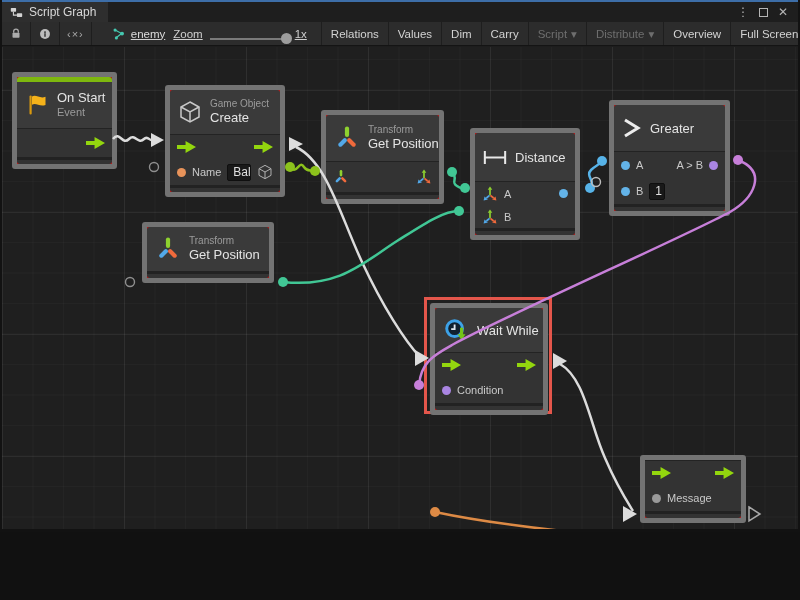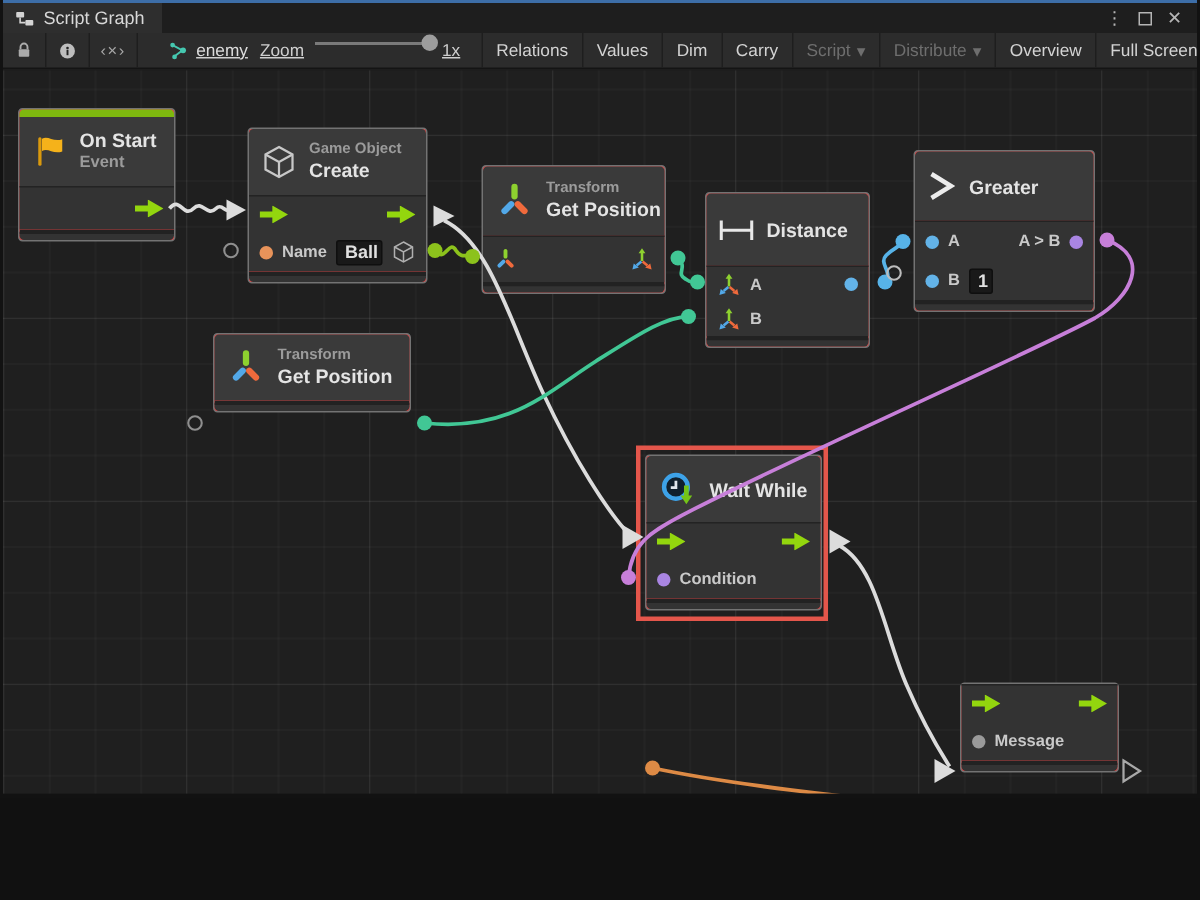--- a/index.html
+++ b/index.html
@@ -12,36 +12,36 @@
   .tab{display:flex;align-items:center;gap:6px;padding:0 12px 0 8px;background:#2e2e2e;color:#d8d8d8;font-size:12px;}
   .winctrls{margin-left:auto;display:flex;align-items:center;gap:10px;padding-right:10px;color:#b5b5b5;}
   .winctrls .glyph{font-size:12px;line-height:1;cursor:default;}
   .maxbox{width:9px;height:9px;border:1.5px solid #b5b5b5;}
   
   #toolbar{position:absolute;left:0;top:22px;width:100%;height:24px;background:#2c2c2c;display:flex;align-items:stretch;border-bottom:1px solid #141414;font-size:11.5px;color:#cfcfcf;}
   .tseg{display:flex;align-items:center;justify-content:center;border-right:1px solid #1e1e1e;padding:0 7px;}
   .tbtn{display:flex;align-items:center;justify-content:center;border-right:1px solid #1e1e1e;padding:0 9px;white-space:nowrap;color:#d3d3d3;}
   .tbtn.disabled{color:#6e6e6e;gap:4px;}
   .tmid{flex:1;display:flex;align-items:center;border-right:1px solid #1e1e1e;padding:0 10px 0 20px;gap:8px;text-decoration:underline;}
-  .zoomgrp{margin-left:auto;display:flex;align-items:flex-start;gap:7px;padding-right:4px;}
+  .zoomgrp{margin-left:auto;display:flex;align-items:flex-end;gap:7px;padding-right:4px;}
   .ztrack{position:relative;width:78px;height:2px;background:#7a7a7a;}
   .zhandle{position:absolute;right:-4px;top:-4.5px;width:11px;height:11px;border-radius:50%;background:#9d9d9d;}
   .bcrumb{display:flex;align-items:center;gap:5px;color:#dcdcdc;}
   .codeglyph{font-size:11px;color:#a8a8a8;letter-spacing:1px;}
   
   #canvas{position:absolute;left:0;top:47px;width:796px;height:550px;z-index:0;background-color:#1f1f1f;
     background-image:
       linear-gradient(to right, rgba(255,255,255,0.05) 1px, transparent 1px),
       linear-gradient(to bottom, rgba(255,255,255,0.05) 1px, transparent 1px),
       linear-gradient(to right, rgba(255,255,255,0.022) 1px, transparent 1px),
       linear-gradient(to bottom, rgba(255,255,255,0.022) 1px, transparent 1px);
     background-size:122px 122px,122px 122px,30.5px 30.5px,30.5px 30.5px;
     background-position:0 43px,0 43px,0 12px,0 12px;}
   
-  .node{position:absolute;z-index:2;background:#ef4444;border:1px solid #737373;border-radius:3px;color:#c9c9c9;font-weight:bold;}
+  .node{position:absolute;z-index:2;background:#b91c1c;border:5px solid #737373;border-radius:3px;color:#c9c9c9;}
   .nhead{display:flex;align-items:center;gap:8px;padding:0 8px;background:#3a3a3a;border-radius:3px 3px 0 0;}
   .ncol{display:flex;flex-direction:column;justify-content:center;line-height:1.25;}
   .ncat{font-size:10px;color:#9b9b9b;white-space:nowrap;}
   .ntitle{font-size:13px;color:#e4e4e4;white-space:nowrap;}
   .nsub{font-size:11px;color:#9b9b9b;white-space:nowrap;}
   .nbody{border-top:1px solid #232323;background:#333;}
   .row{display:flex;align-items:center;gap:6px;padding:0 7px;}
   .h24{height:24px;} .h26{height:26px;} .h28{height:28px;} .h30{height:30px;}
   .nfoot{height:7px;background:#333;border-top:3px solid #222;border-radius:0 0 3px 3px;}
   .colorbar{height:5px;border-radius:3px 3px 0 0;}

